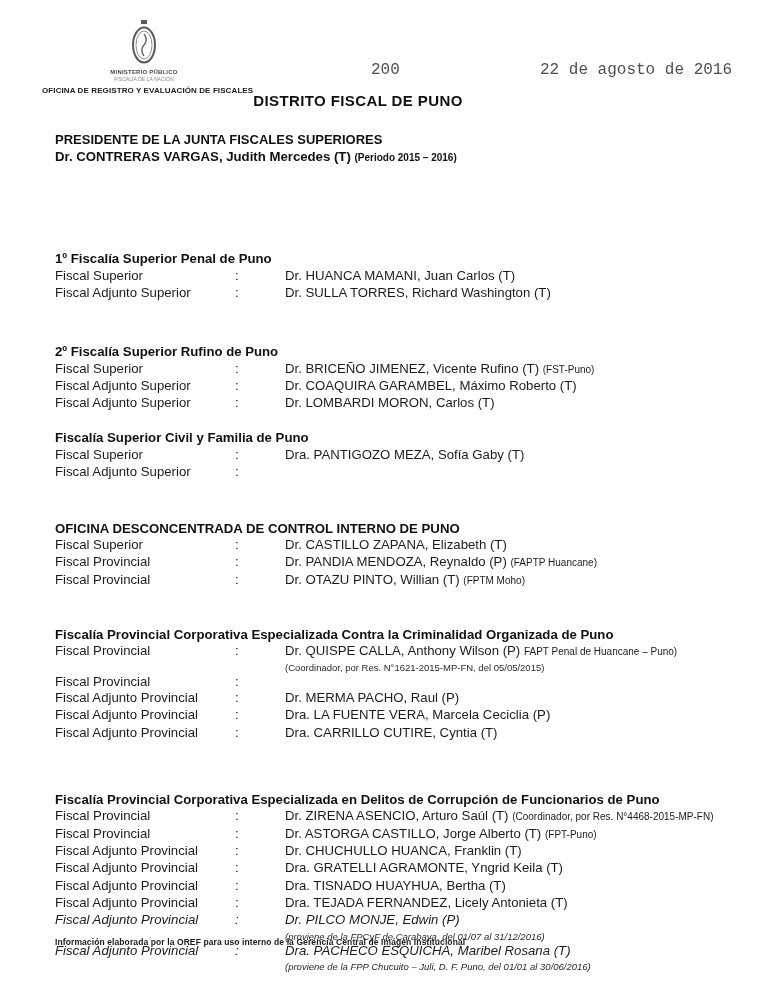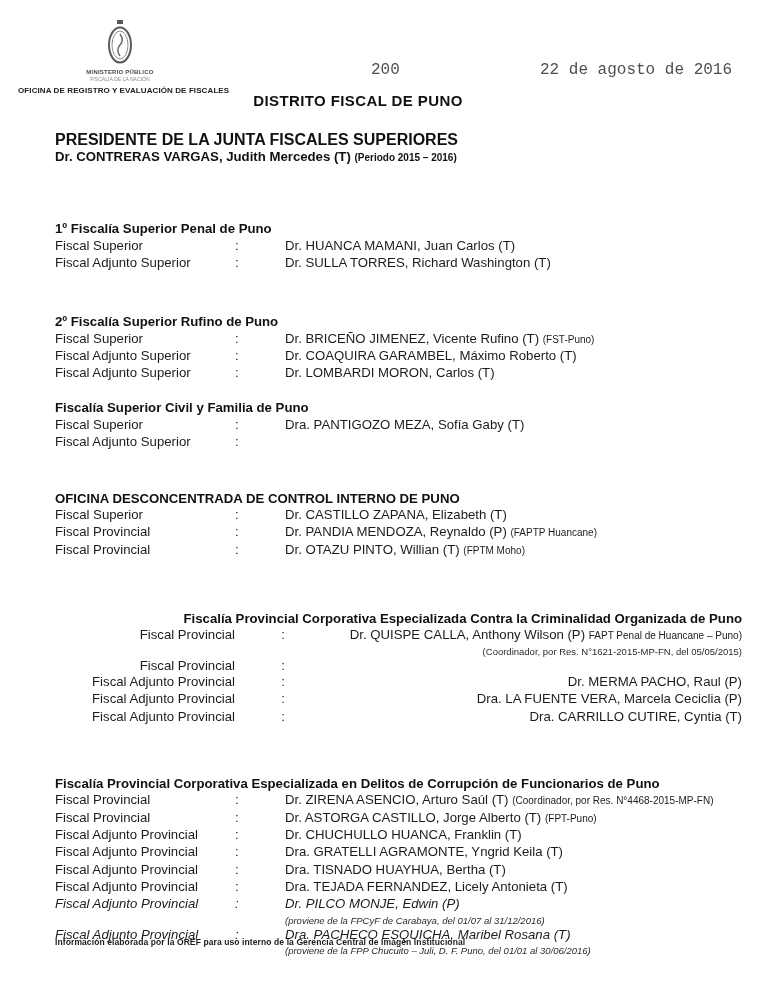--- a/index.html
+++ b/index.html
@@ -2,44 +2,44 @@
 <html><head>
 <meta charset="utf-8">
 <style>
   html,body{margin:0;padding:0;background:#e8e8e8;}
   .page{
     position:relative;width:768px;height:994px;background:#ffffff;
     font-family:"Liberation Sans",sans-serif;color:#1c1c1c;overflow:hidden;
     margin:0 auto;
   }
   
-  .brand{position:absolute;left:18px;top:20px;width:204px;text-align:center;}
+  .brand{position:absolute;left:42px;top:20px;width:204px;text-align:center;}
   .seal{display:block;margin:0 auto 1px auto;}
   .org1{font-size:6px;font-weight:bold;color:#4a4a4a;letter-spacing:.2px;line-height:7px;}
   .org2{font-size:6px;color:#8a8a8a;line-height:7px;margin-bottom:3px;transform:scale(.85);transform-origin:center;}
   .office{font-size:8px;font-weight:bold;white-space:nowrap;color:#202020;letter-spacing:.1px;}
   .pagenum{position:absolute;left:371px;top:61px;font-family:"Liberation Mono",monospace;font-size:16px;color:#4f4f4f;}
   .docdate{position:absolute;left:540px;top:61px;font-family:"Liberation Mono",monospace;font-size:16px;color:#4f4f4f;}
   
   .title{
     position:absolute;top:92px;left:0;width:100%;margin:0;text-align:center;
     font-size:15px;font-weight:bold;letter-spacing:.4px;color:#111;
     padding-right:52px;box-sizing:border-box;
   }
   
   .content{position:absolute;top:131px;left:55px;right:26px;}
-  .p-heading{font-weight:bold;font-size:16px;line-height:17px;color:#111;}
+  .p-heading{font-weight:bold;font-size:13px;line-height:17px;color:#111;}
   .p-name{font-weight:bold;font-size:13.2px;line-height:18px;color:#111;}
   .p-note{font-size:10px;font-weight:bold;}
   .section{margin-top:42px;}
-  .section:nth-of-type(1){margin-top:54px;}
+  .section:nth-of-type(1){margin-top:84px;}
   .section:nth-of-type(2){margin-top:42px;}
   .section:nth-of-type(3){margin-top:18px;}
   .section:nth-of-type(4){margin-top:40px;}
-  .section:nth-of-type(5){margin-top:52px;text-align:right;}
+  .section:nth-of-type(5){margin-top:38px;}
   .section:nth-of-type(6){margin-top:50px;}
   .s-heading{font-weight:bold;font-size:13.2px;line-height:16.5px;color:#111;}
   .row{display:flex;align-items:flex-start;font-size:13.2px;line-height:16.3px;}
   .role{width:180px;flex:none;}
   .colon{width:50px;flex:none;}
   .nameblock{flex:1;min-width:0;display:block;}
   .nameline{display:block;white-space:nowrap;}
   .note{font-size:10px;}
   .sub{display:block;font-size:9.5px;line-height:13px;color:#2a2a2a;}
   .sub:empty{display:none;}

